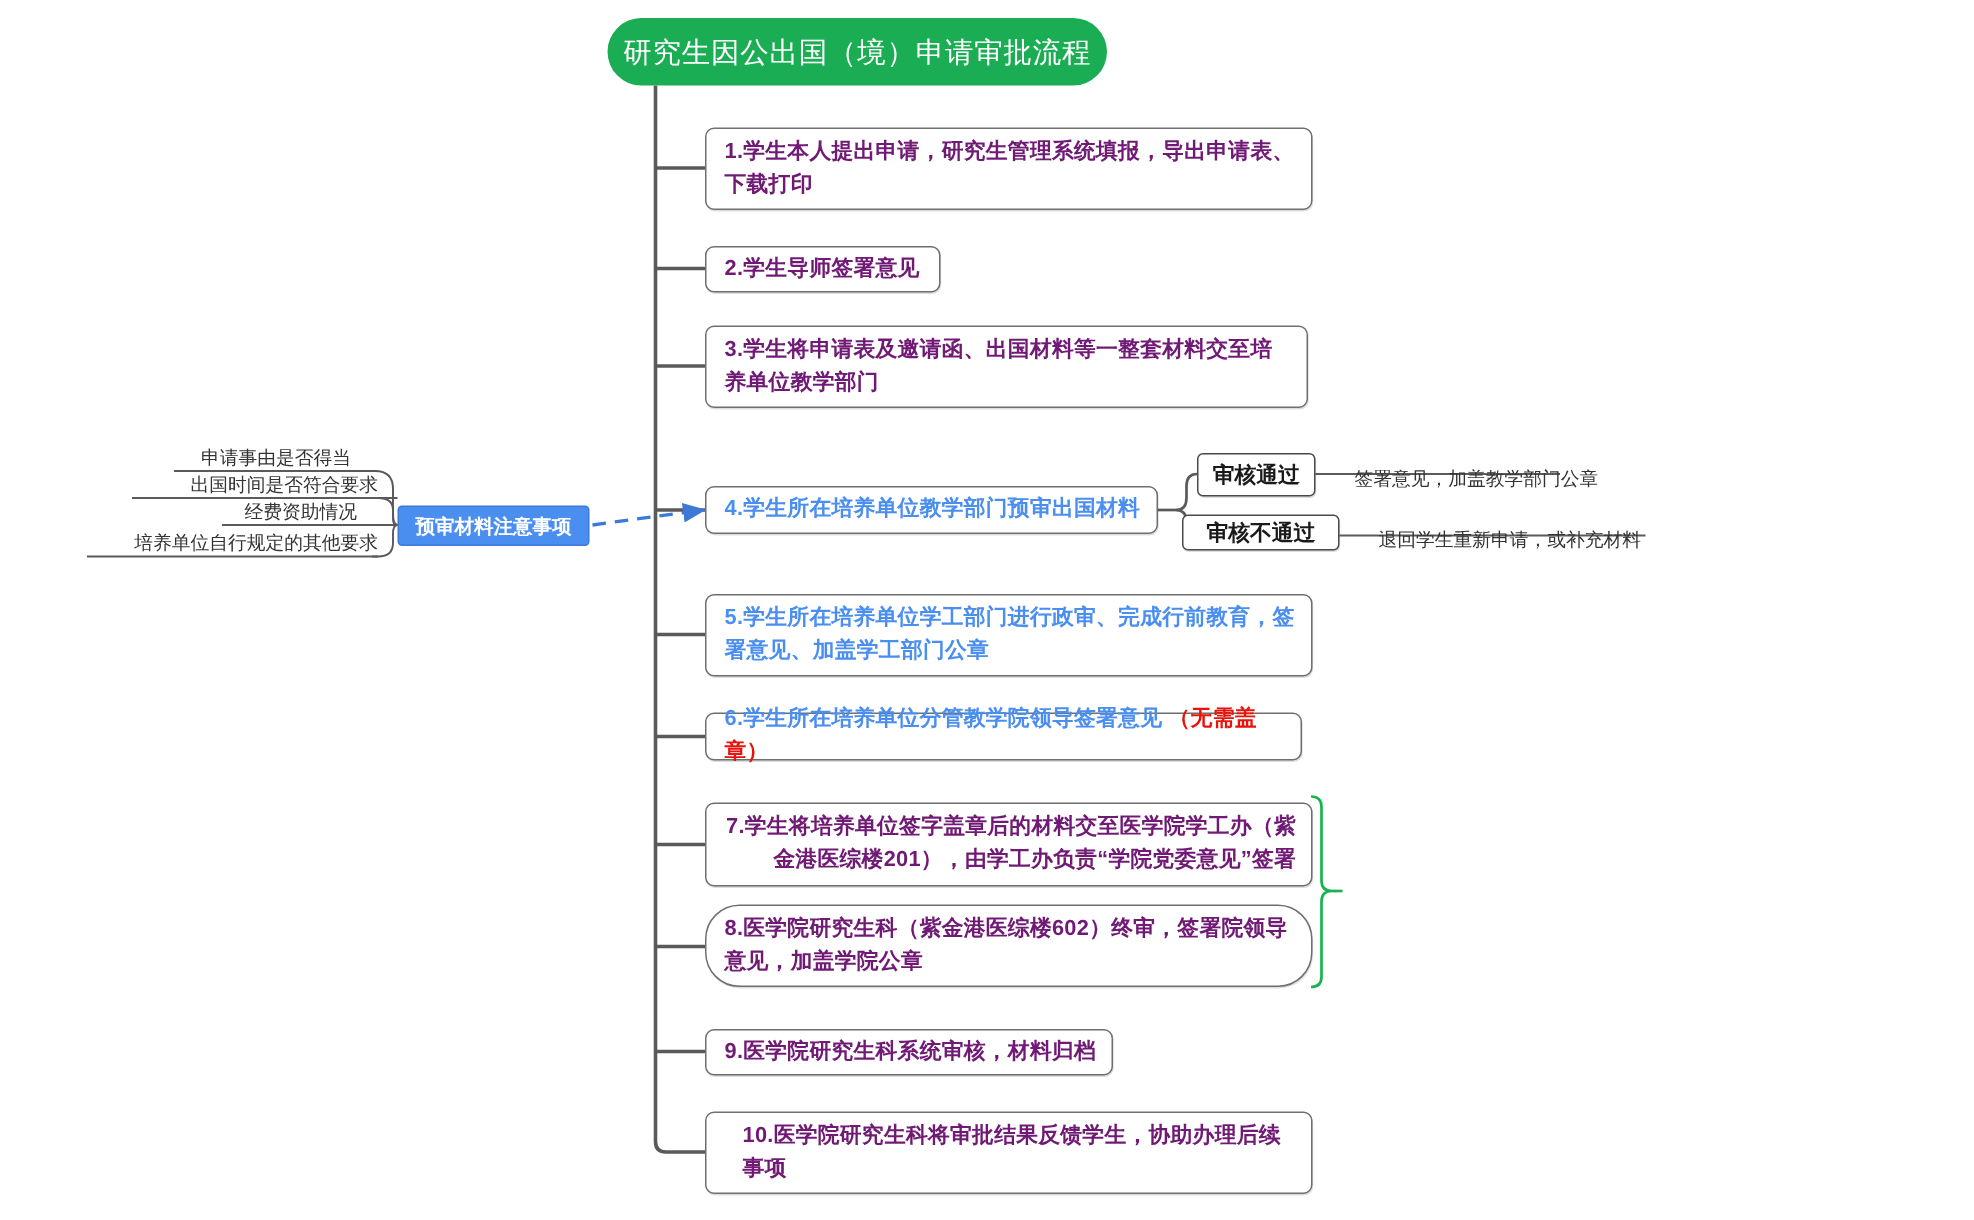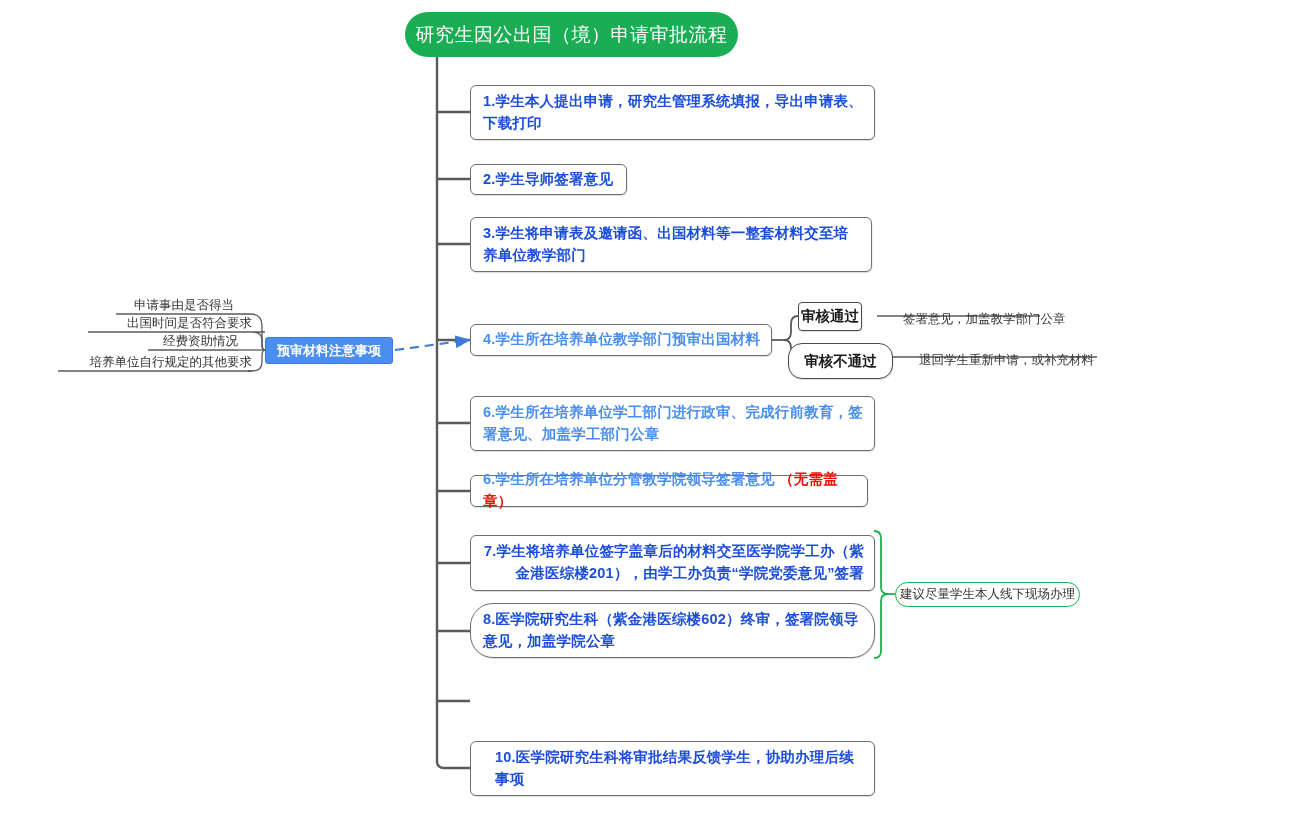--- a/index.html
+++ b/index.html
@@ -48,21 +48,21 @@
     border-radius:6px;
     display:flex;
     align-items:center;
     padding:6px 10px 6px 12px;
     box-shadow:0.5px 1px 0 rgba(0,0,0,.13);
   }
   .step .label{
     font-size:14.5px;
     font-weight:bold;
     line-height:1.5;
-    color:#1d4ed8;
+    color:#701a75;
     letter-spacing:.2px;
   }
   .step.blue .label{ color:#4a8ef0; }
   .step .red{ color:#e8130a; }
 
   
   .branch-box{
     position:absolute;
     box-sizing:border-box;
     background:#ffffff;
@@ -191,60 +191,60 @@
 
   <div class="step" style="left:470px; top:217px; width:402px; height:55px;">
     <span class="label">3.学生将申请表及邀请函、出国材料等一整套材料交至培养单位教学部门</span>
   </div>
 
   <div class="step blue" style="left:470px; top:324px; width:302px; height:32px;">
     <span class="label">4.学生所在培养单位教学部门预审出国材料</span>
   </div>
 
   <div class="step blue" style="left:470px; top:396px; width:405px; height:55px;">
-    <span class="label">6.学生所在培养单位学工部门进行政审、完成行前教育，签署意见、加盖学工部门公章</span>
+    <span class="label">5.学生所在培养单位学工部门进行政审、完成行前教育，签署意见、加盖学工部门公章</span>
   </div>
 
   <div class="step blue" style="left:470px; top:475px; width:398px; height:32px;">
     <span class="label">
       <span>6.学生所在培养单位分管教学院领导签署意见 </span><span class="red">（无需盖章）</span>
     </span>
   </div>
 
   <div class="step" style="left:470px; top:535px; width:405px; height:56px;text-align:right;">
     <span class="label">7.学生将培养单位签字盖章后的材料交至医学院学工办（紫金港医综楼201），由学工办负责“学院党委意见”签署</span>
   </div>
 
   <div class="step" style="left:470px; top:603px; width:405px; height:55px;border-radius:23px;">
     <span class="label">8.医学院研究生科（紫金港医综楼602）终审，签署院领导意见，加盖学院公章</span>
   </div>
 
+  <div class="step" style="left:470px; top:686px; width:272px; height:31px;">
+    <span class="label">9.医学院研究生科系统审核，材料归档</span>
+  </div>
 
   <div class="step" style="left:470px; top:741px; width:405px; height:55px;padding-left:24px;">
     <span class="label">10.医学院研究生科将审批结果反馈学生，协助办理后续事项</span>
   </div>
 
-  <div class="branch-box" style="left:798px; top:302px; width:64px; height:29px;">
+  <div class="branch-box" style="left:798px; top:302px; width:79px; height:29px;">
     <span class="label">审核通过</span>
   </div>
 
-  <div class="branch-box" style="left:788px; top:343px; width:105px; height:36px;border-radius:14px;">
+  <div class="branch-box" style="left:788px; top:343px; width:105px; height:24px;">
     <span class="label">审核不通过</span>
   </div>
 
   <div class="wire-text" style="left:903px; top:300px;">签署意见，加盖教学部门公章</div>
 
   <div class="wire-text" style="left:919px; top:341px;">退回学生重新申请，或补充材料</div>
 
   <div class="note-blue">
     <span class="label">预审材料注意事项</span>
   </div>
 
   <div class="sub-item" style="left:116px; top:297px; width:118px;">申请事由是否得当</div>
   <div class="sub-item" style="left:88px; top:315px; width:164px;">出国时间是否符合要求</div>
   <div class="sub-item" style="left:148px; top:333px; width:90px;">经费资助情况</div>
   <div class="sub-item" style="left:58px; top:354px; width:194px;">培养单位自行规定的其他要求</div>
 
-  <div class="note-green">
-    <span class="label">建议尽量学生本人线下现场办理</span>
-  </div>
 
 </div>
 
 </body></html>

